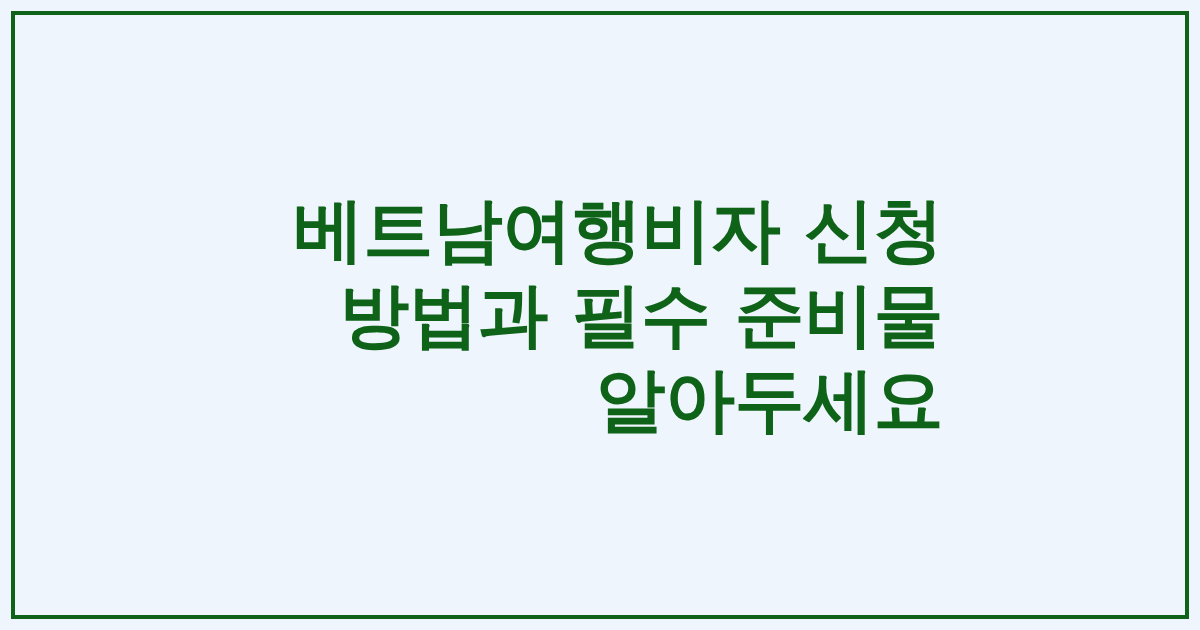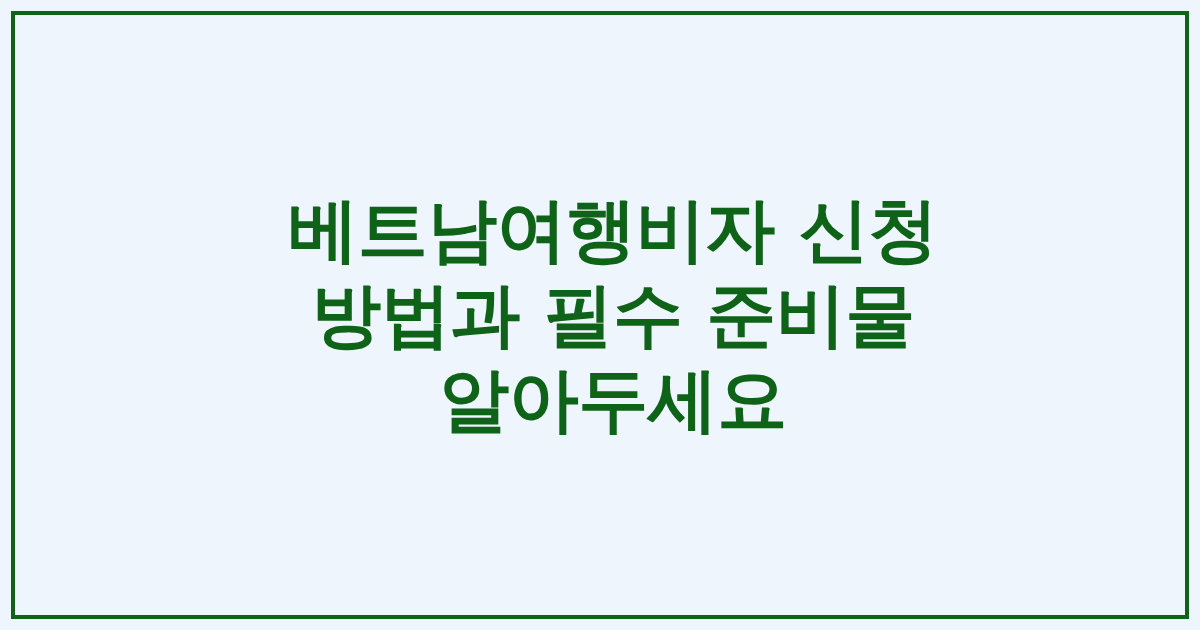--- a/index.html
+++ b/index.html
@@ -49,21 +49,21 @@
   }
 
   #page-title {
     margin: 0;
     font-family: "DejaVu Sans", "Liberation Sans", sans-serif;
     font-size: 70px;
     font-weight: 700;
     line-height: 85px;
     letter-spacing: -0.5px;
     color: #0f6318;
-    text-align: center;
+    text-align: right;
     word-break: keep-all;
     white-space: normal;
   }
 </style>
 </head>
 <body>
 
 <div id="card">
 
   <div id="frame"></div>

